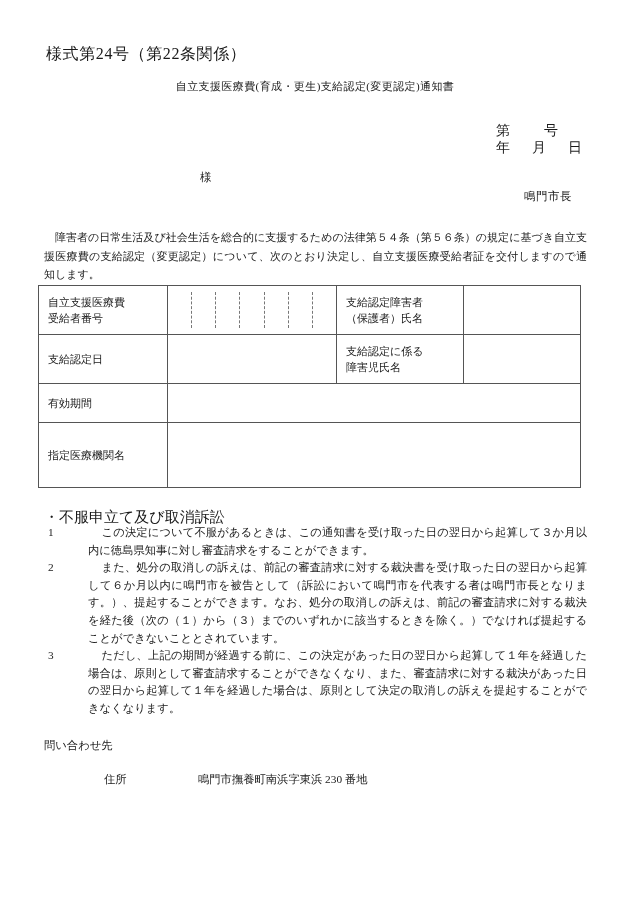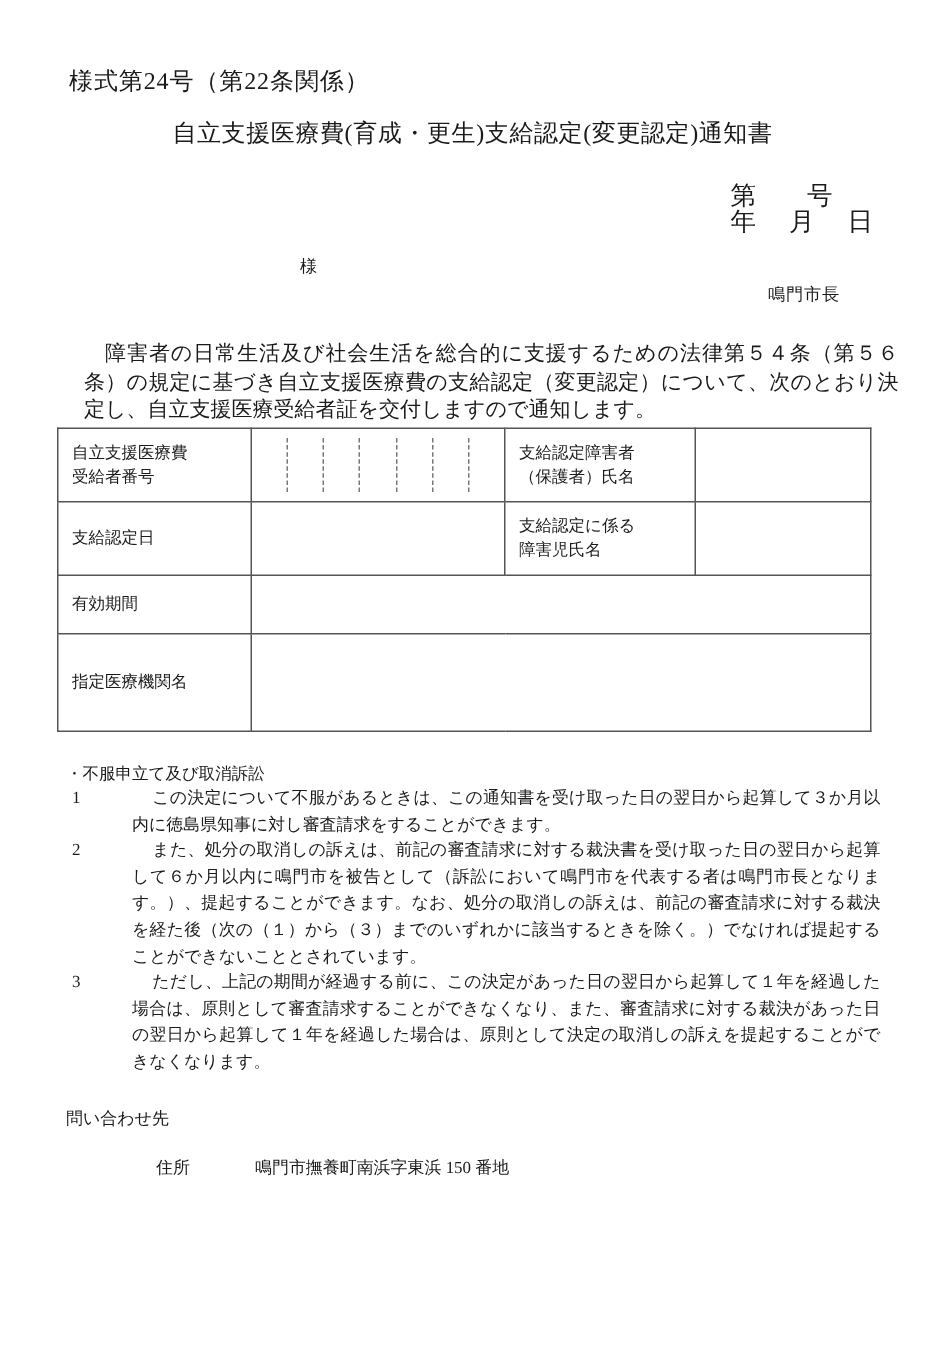--- a/index.html
+++ b/index.html
@@ -30,52 +30,52 @@
     left: 46px; top: 44px;
     font-size: 16px;
     letter-spacing: 0.6px;
     white-space: nowrap;
   }
 
   
   .doc-title {
     left: 0; right: 0; top: 79px;
     text-align: center;
-    font-size: 16px;
+    font-size: 11px;
     letter-spacing: 0.4px;
   }
 
   
   .meta-block {
     right: 48px; top: 122px;
-    font-size: 17px;
+    font-size: 14px;
     text-align: left;
     line-height: 17px;
   }
   .meta-row { display: block; white-space: nowrap; }
   .meta-row .sp { display: inline-block; width: 34px; }
   .meta-row .sp-s { display: inline-block; width: 22px; }
 
   
   .recipient {
     left: 200px; top: 170px;
     font-size: 11.5px;
   }
   
   .issuer {
-    right: 70px; top: 189px;
+    right: 58px; top: 189px;
     font-size: 11.5px;
     letter-spacing: 0.5px;
   }
 
   
   .intro {
-    left: 56px; top: 228px;
-    width: 543px;
-    font-size: 14px;
+    left: 44px; top: 228px;
+    width: 543px;
+    font-size: 11px;
     line-height: 18.5px;
     text-align: justify;
     text-justify: inter-ideograph;
     text-indent: 1em;
   }
 
   
   .tbl-wrap {
     left: 38px; top: 285px;
     width: 543px;
@@ -119,21 +119,21 @@
     border-right: 1px dashed #777;
     height: 36px;
   }
   .numgrid span:last-child { border-right: none; }
 
   .fill { background: #fff; }
 
   
   .sec-head {
     left: 44px; top: 508px;
-    font-size: 11px;
+    font-size: 15px;
   }
   .appeals {
     left: 44px; top: 524px;
     width: 543px;
     font-size: 11.3px;
     line-height: 17.6px;
   }
   .item {
     display: flex;
     align-items: flex-start;
@@ -166,21 +166,21 @@
   
   .contact-head {
     left: 44px; top: 738px;
     font-size: 11.3px;
   }
   .contact-rows {
     left: 104px; top: 770px;
     font-size: 11.3px;
     line-height: 18px;
   }
-  .c-row { display: flex; }
+  .c-row { display: flex; gap: 28px; }
   .c-key {
     width: 66px;
     flex: 0 0 66px;
   }
   .c-val { flex: 1 1 auto; white-space: nowrap; }
 </style>
 </head>
 <body>
 
 <div class="page">
@@ -269,17 +269,17 @@
     <div class="item">
       <span class="item-no">3</span>
       <span class="item-body">ただし、上記の期間が経過する前に、この決定があった日の翌日から起算して１年を経過した場合は、原則として審査請求することができなくなり、また、審査請求に対する裁決があった日の翌日から起算して１年を経過した場合は、原則として決定の取消しの訴えを提起することができなくなります。</span>
     </div>
   </div>
 
   <div class="abs contact-head">問い合わせ先</div>
   <div class="abs contact-rows">
     <div class="c-row">
       <span class="c-key">住所</span>
-      <span class="c-val">鳴門市撫養町南浜字東浜 150 番地</span>
+      <span class="c-val">鳴門市撫養町南浜字東浜 230 番地</span>
     </div>
   </div>
 
 </div>
 
 </body></html>

